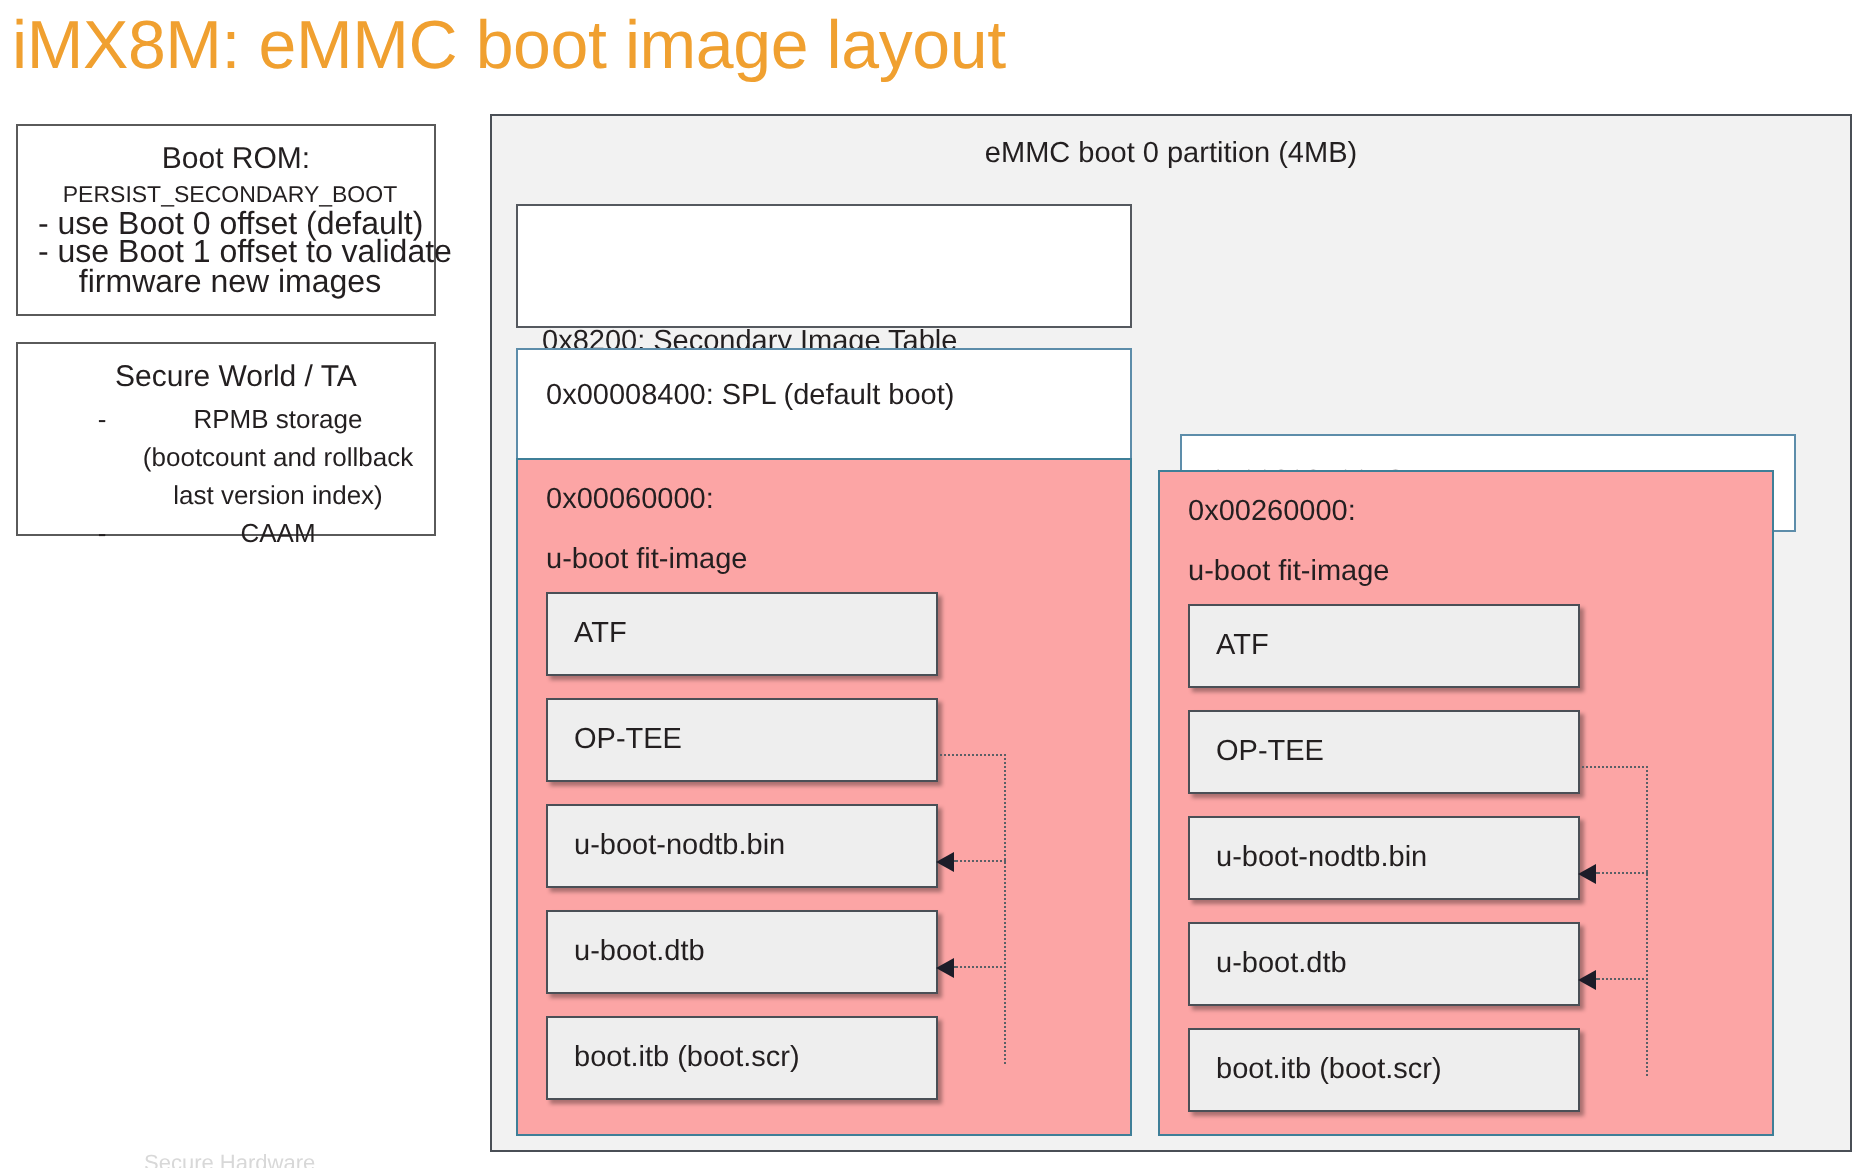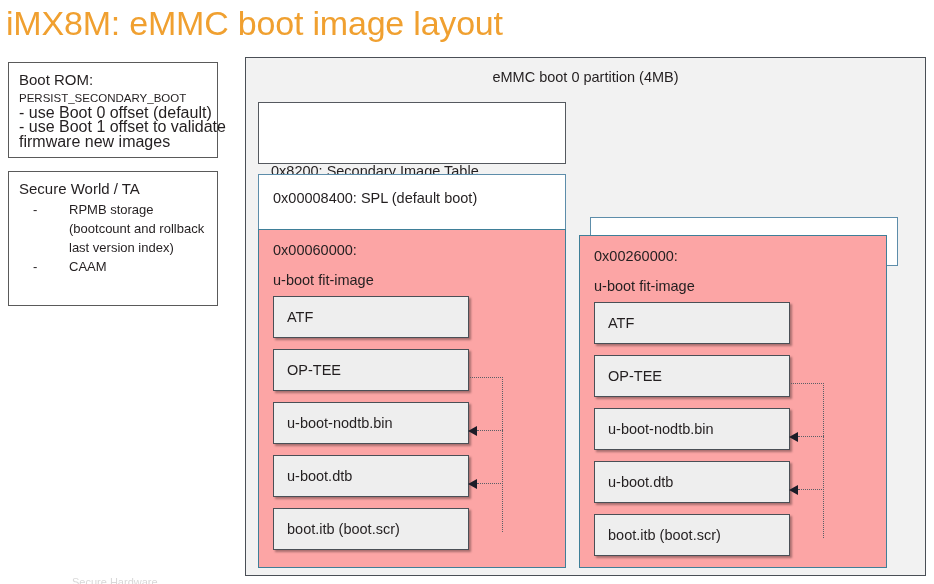--- a/index.html
+++ b/index.html
@@ -25,23 +25,24 @@
     color: #f0a030;
     letter-spacing: -0.2px;
     white-space: nowrap;
   }
 
   
   .note-box {
     position: absolute;
     background: #ffffff;
     border: 1px solid #5a5a5a;
+    text-align: center;
   }
   #boot-rom-box { left: 8px; top: 62px; width: 210px; height: 96px; }
-  #secure-world-box { left: 8px; top: 171px; width: 210px; height: 135px; }
+  #secure-world-box { left: 8px; top: 171px; width: 210px; height: 97px; }
 
   .note-title {
     font-size: 15px;
     line-height: 20px;
     padding: 7px 0 1px 10px;
   }
   .note-sub {
     font-size: 11.5px;
     line-height: 14.5px;
     padding: 0 6px 0 10px;

